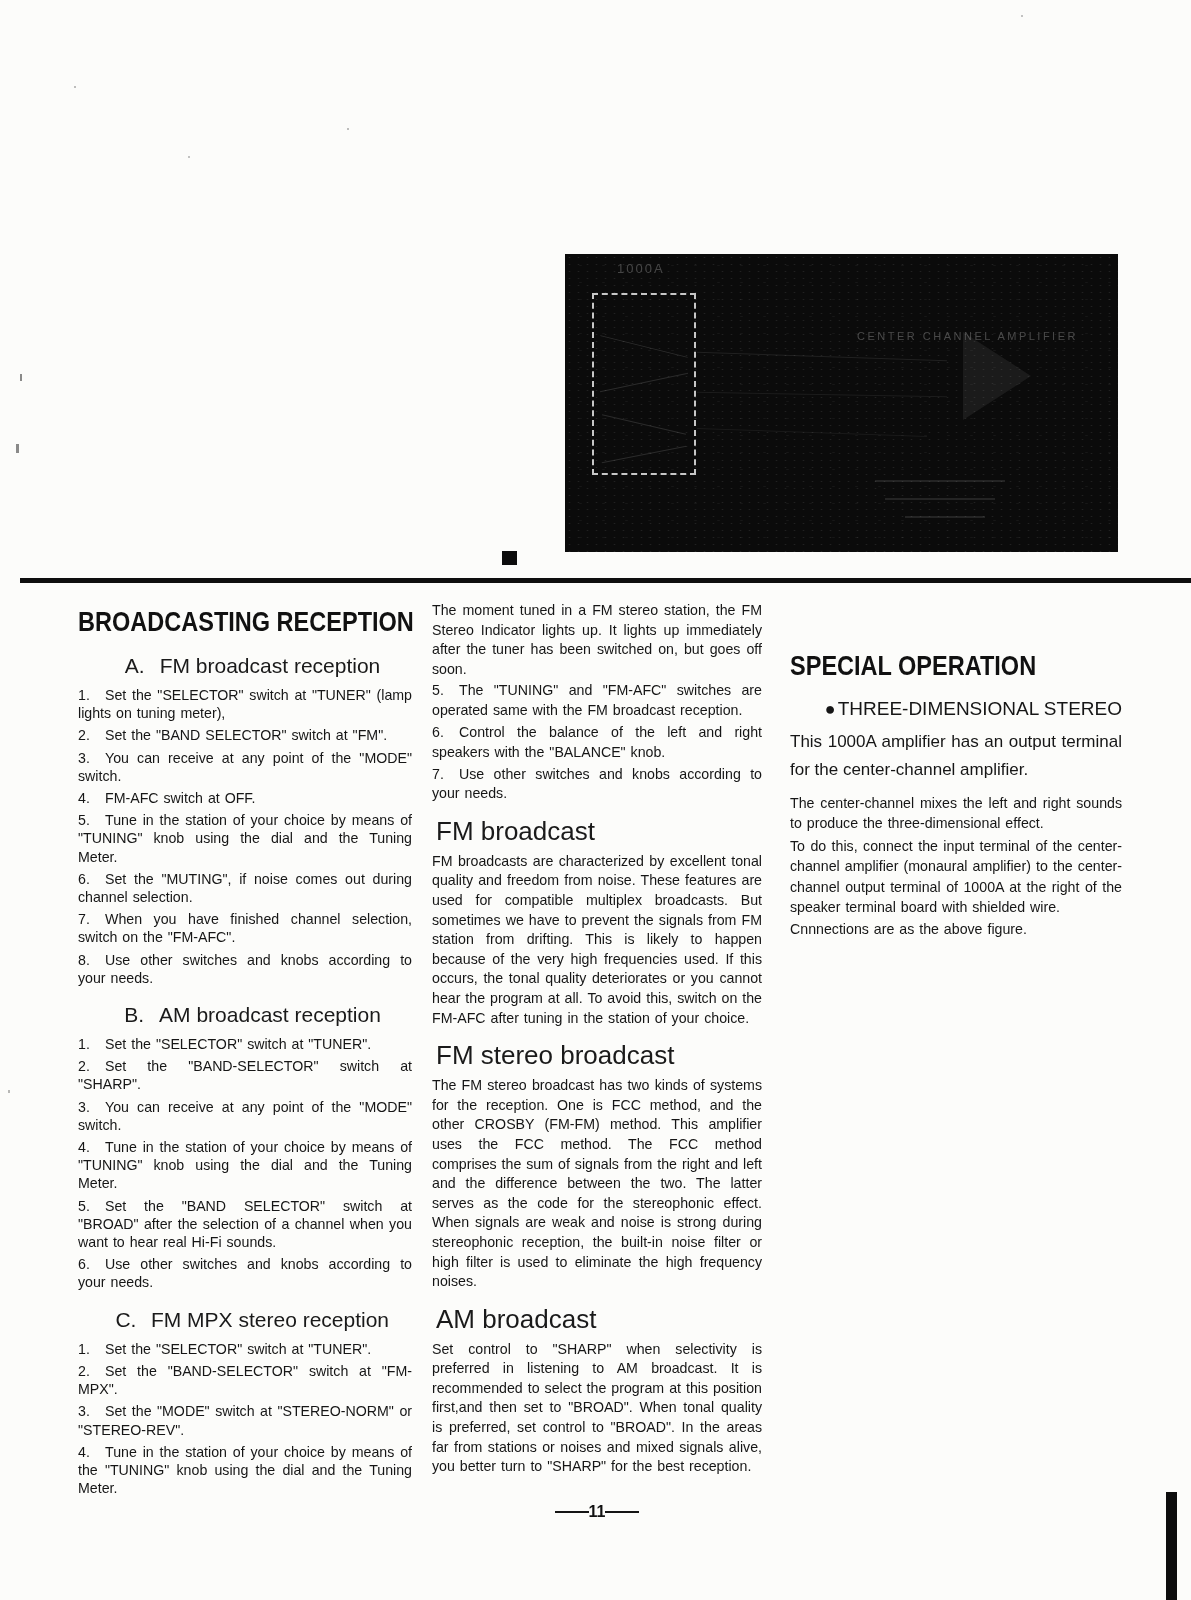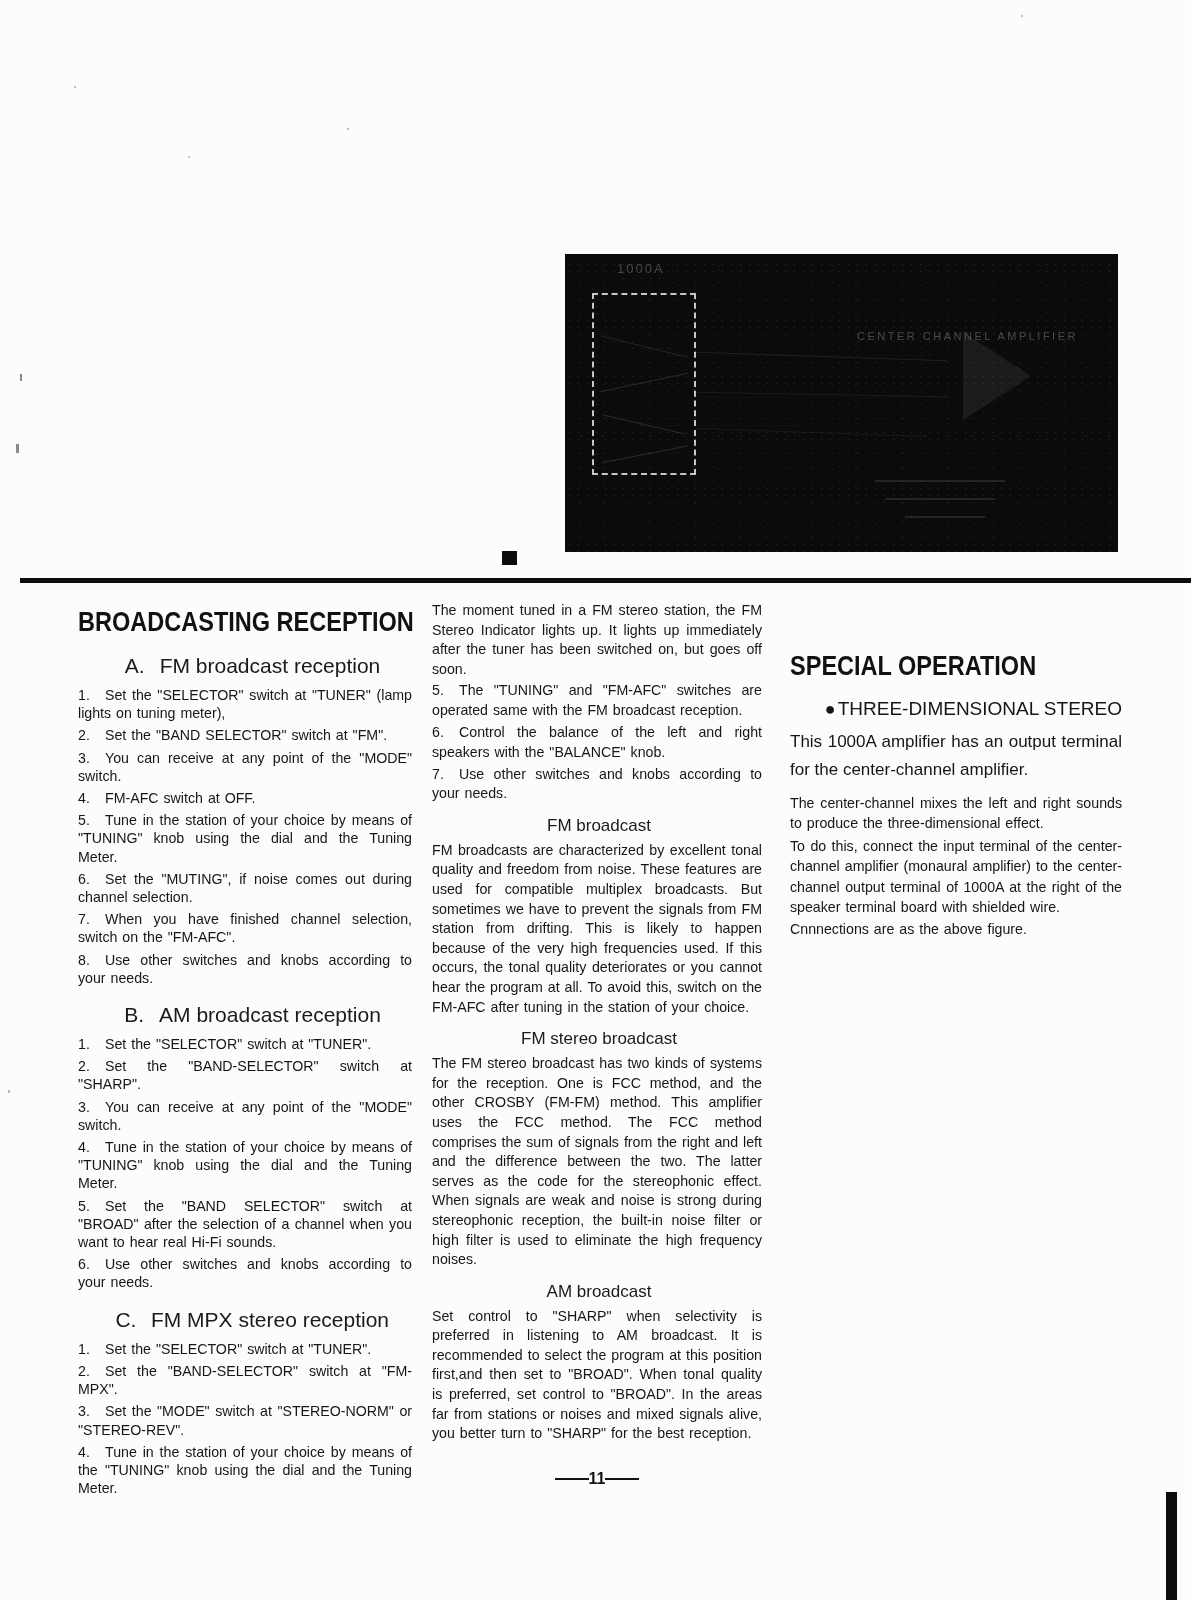--- a/index.html
+++ b/index.html
@@ -73,22 +73,22 @@
     font-size:28px; font-weight:700; color:#111;
     transform:scaleX(0.84); transform-origin:0 50%;
     white-space:nowrap; margin:8px 0 16px 0; letter-spacing:0;
   }
   h2.sec-head {
     font-size:21px; font-weight:400; color:#1a1a1a;
     text-align:center; margin:16px 0 8px 0; white-space:nowrap;
   }
   h2.sec-head .letter { display:inline-block; min-width:50px; }
   h2.body-head {
-    font-size:17px; font-weight:400; color:#1a1a1a;
-    text-align:center; margin:12px 0 5px 4px; white-space:nowrap;
+    font-size:26px; font-weight:400; color:#1a1a1a;
+    text-align:left; margin:12px 0 5px 4px; white-space:nowrap;
   }
   .item { margin:0 0 4px 0; font-size:14.2px; line-height:18.2px; word-spacing:1px; }
   .item .num { display:inline-block; min-width:27px; }
   .col2 .item { line-height:19.4px; margin-bottom:3px; }
   .para { margin:0 0 2px 0; font-size:14.2px; line-height:19.6px; word-spacing:1px; }
 
   .col3 .bullet-head { font-size:19px; text-align:right; margin:14px 0 8px 0; white-space:nowrap; }
   .col3 .bullet-head .bullet { font-size:18px; margin-right:2px; }
   .col3 .lead { font-size:17px; line-height:27.5px; margin:0 0 10px 0; text-align:justify; }
   .col3 .para { line-height:20.4px; }

